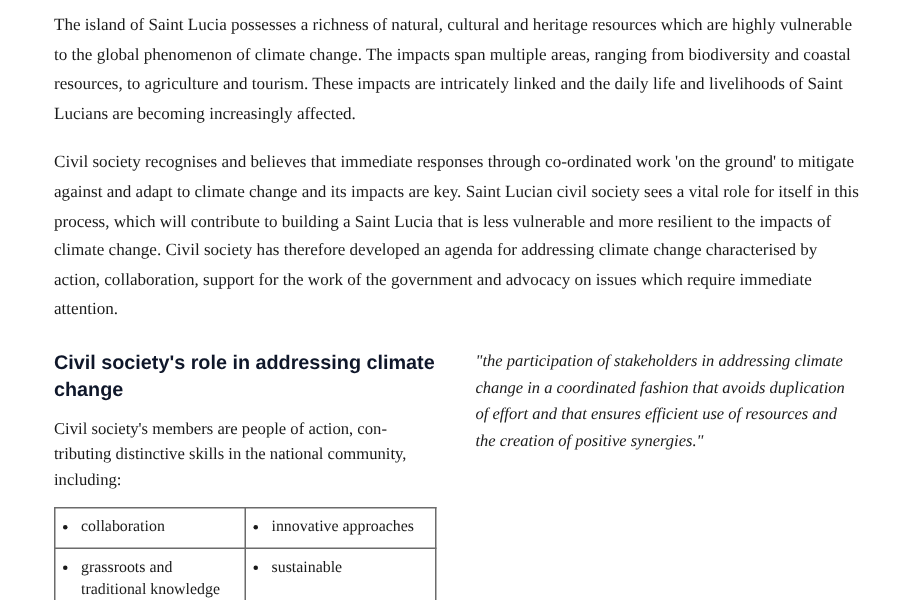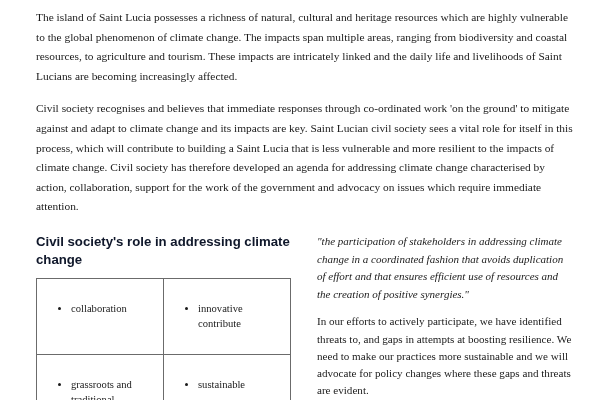--- a/index.html
+++ b/index.html
@@ -78,49 +78,50 @@
     font-size: 10.6px;
     line-height: 1.42;
     width: 50%;
   }
   table.skills ul {
     margin: 0;
     padding: 0 0 0 13px;
     list-style: disc;
   }
   table.skills li {
-    margin: 17px;
+    margin: 0;
   }
 </style>
 </head>
 <body>
 
 <div class="page">
 
   <div class="intro">
     <p>The island of Saint Lucia possesses a richness of natural, cultural and heritage resources which are highly vulnerable to the global phenomenon of climate change.  The impacts span multiple areas, ranging from biodiversity and coastal resources, to agriculture and tourism.  These impacts are intricately linked and the daily life and livelihoods of Saint Lucians are becoming increasingly affected.</p>
     <p>Civil society recognises and believes that immediate responses through co-ordinated work 'on the ground' to mitigate against and adapt to climate change and its impacts are key. Saint Lucian civil society sees a vital role for itself in this process, which will contribute to building a Saint Lucia that is less vulnerable and more resilient to the impacts of climate change.  Civil society has therefore developed an agenda for addressing climate change characterised by action, collaboration, support for the work of the government and advocacy on issues which require immediate attention.</p>
   </div>
 
   <div class="columns">
 
     <div class="col-left">
       <h2 class="section-heading">Civil society's role in addressing climate change</h2>
+      <p class="body-text">Civil society's members are people of action, con-tributing distinctive skills in the national community, including:</p>
 
       <table class="skills">
         <tbody>
             <tr>
           <td>
             <ul>
                   <li>collaboration</li>
                 </ul>
           </td>
           <td>
             <ul>
-                  <li>innovative contribute</li>
+                  <li>innovative approaches</li>
                 </ul>
           </td>
         </tr>
         <tr>
           <td>
             <ul>
                   <li>grassroots and traditional knowledge sources</li>
                 </ul>
           </td>
           <td>
@@ -129,18 +130,17 @@
                 </ul>
           </td>
         </tr>
 
       </tbody>
         </table>
     </div>
 
     <div class="col-right">
       <p class="pullquote">"the participation of stakeholders in addressing climate change in a coordinated fashion that avoids duplication of effort and that ensures efficient use of resources and the creation of positive synergies."</p>
-      <p class="body-text">In our efforts to actively participate, we have identified threats to, and gaps in attempts at boosting resilience. We need to make our practices more sustainable and we will advocate for policy changes where these gaps and threats are evident.</p>
 
     </div>
 
   </div>
 </div>
 
 </body></html>

